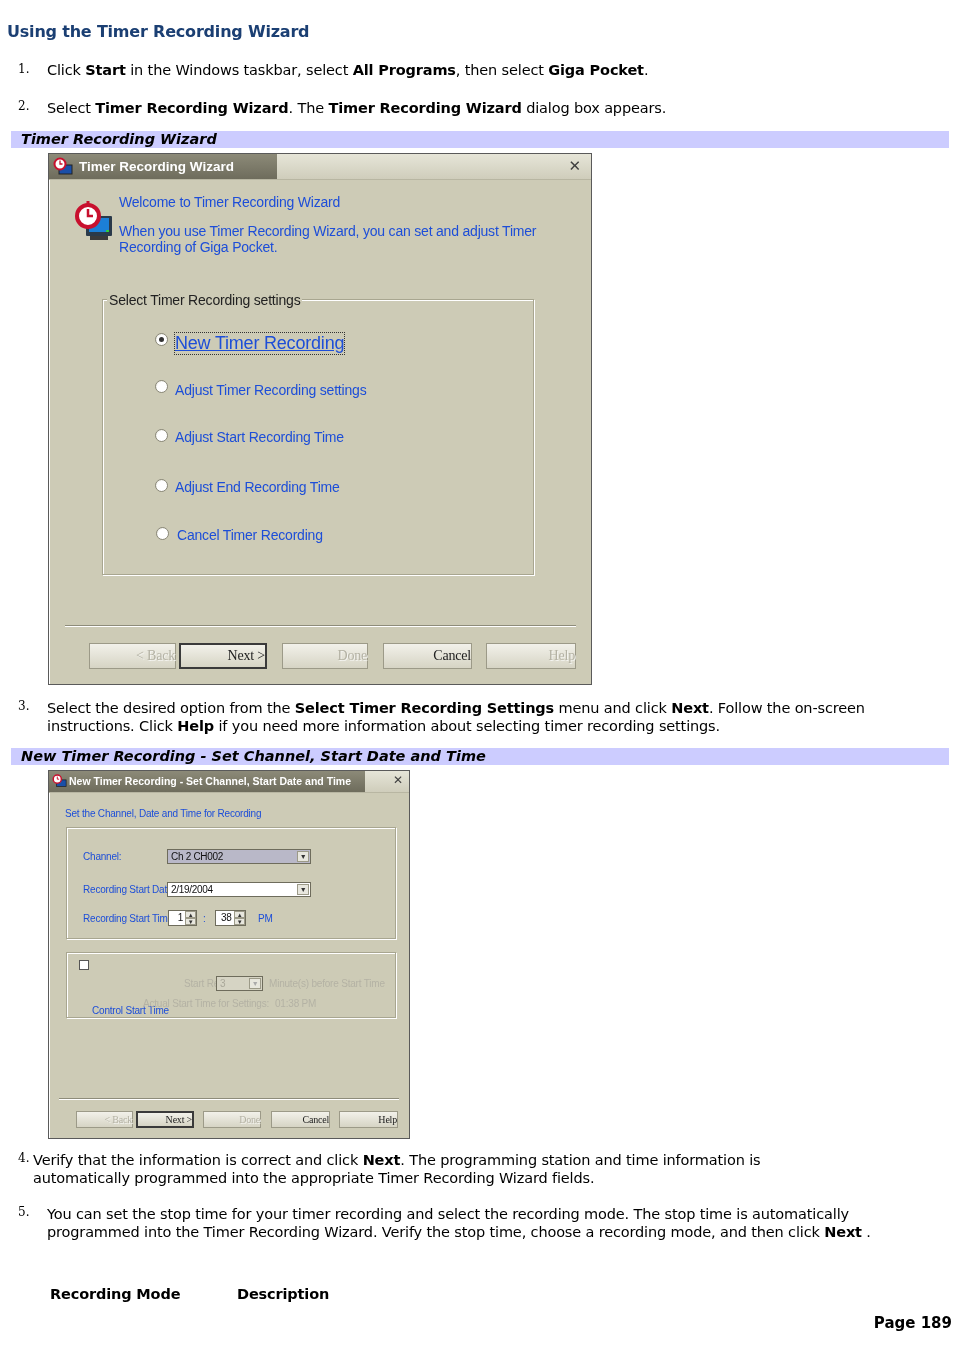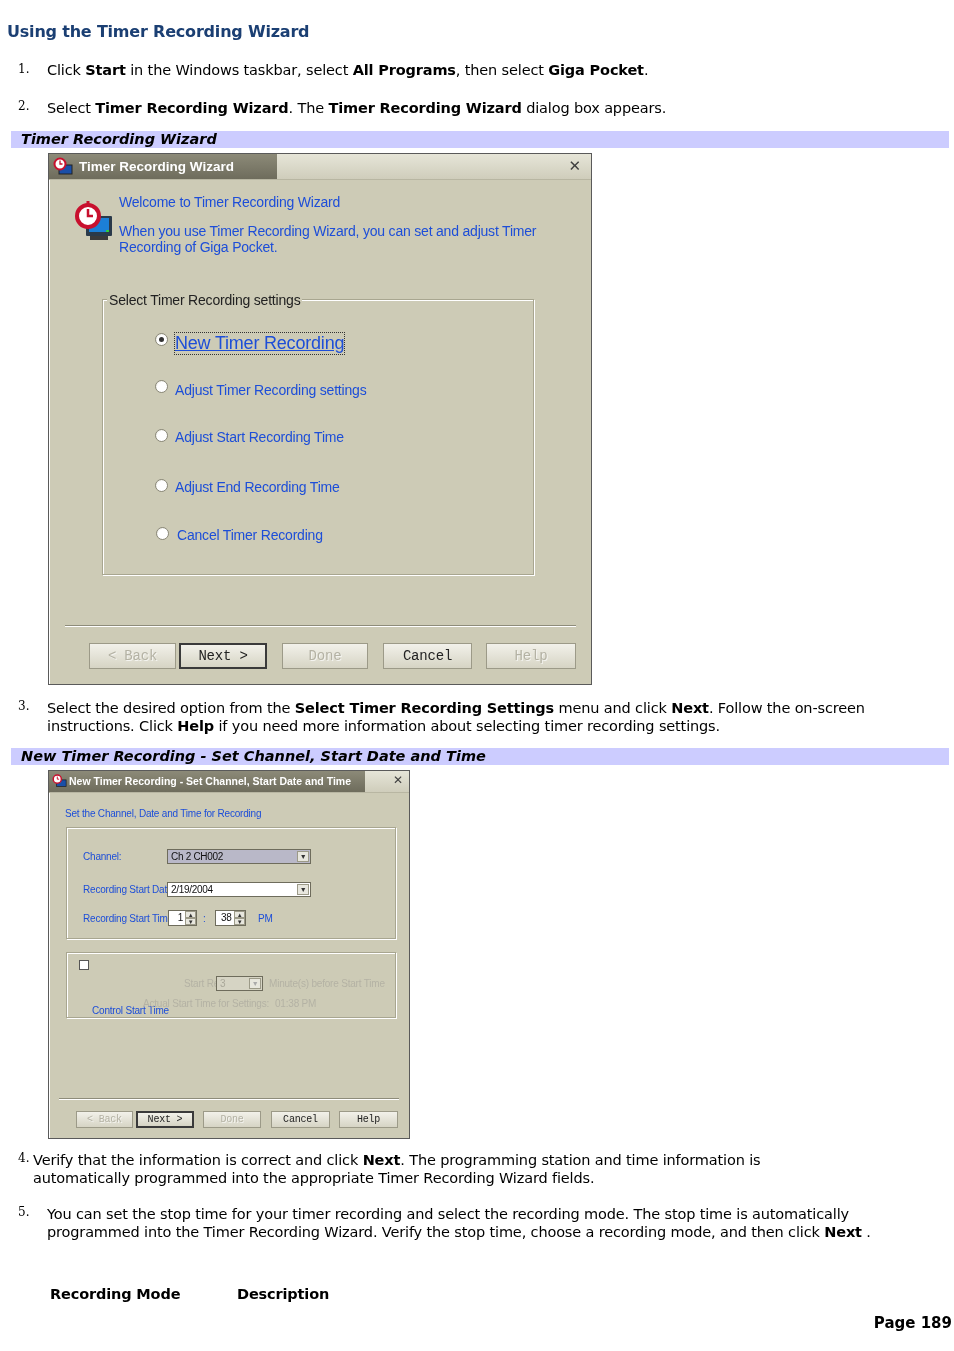--- a/index.html
+++ b/index.html
@@ -19,21 +19,21 @@
   .titlebar { position: absolute; left: 0; top: 0; right: 0; background: linear-gradient(#e6e5d8, #cfcdbb); border-bottom: 1px solid #b8b6a2; }
   .title-active { position: absolute; left: 0; top: 0; bottom: 0; background: linear-gradient(#8c8a78, #6e6c5c); color: #fff; font-weight: bold; font-family: "Liberation Sans", sans-serif; white-space: nowrap; }
   .close-x { position: absolute; color: #404040; font-family: "DejaVu Sans", sans-serif; }
   .lbl { position: absolute; font-family: "Liberation Sans", sans-serif; color: #1d4ed8; white-space: nowrap; letter-spacing: -0.2px; }
   .grp { position: absolute; border: 1px solid #a8a690; box-shadow: 1px 1px 0 #ffffff, inset 1px 1px 0 #ffffff; }
   .grp-title { position: absolute; background: #cdcbb6; padding: 0 2px; font-family: "Liberation Sans", sans-serif; color: #222; white-space: nowrap; letter-spacing: -0.2px; }
   .radio { position: absolute; width: 13px; height: 13px; border-radius: 50%; background: radial-gradient(circle at 60% 60%, #ffffff 55%, #d8d6c8 100%); border: 1px solid #8a8878; box-sizing: border-box; }
   .radio.on::after { content: ""; position: absolute; left: 3px; top: 3px; width: 5px; height: 5px; border-radius: 50%; background: #333; }
   .focus { outline: 1px dotted #333; outline-offset: 0; }
   .sep { position: absolute; height: 0; border-top: 1px solid #8e8c7a; border-bottom: 1px solid #ffffff; }
-  .btn { position: absolute; background: linear-gradient(#f2f1ea, #d6d4c4); border: 1px solid #9c9a88; box-sizing: border-box; font-family: Liberation Mono, monospace; color: #222; text-align: center; letter-spacing: -0.2px; }
+  .btn { position: absolute; background: linear-gradient(#f2f1ea, #d6d4c4); border: 1px solid #9c9a88; box-sizing: border-box; font-family: Liberation Serif, serif; color: #222; text-align: right; letter-spacing: -0.2px; }
   .btn.default { border: 2px solid #3a3a3a; }
   .btn.disabled { color: #b4b2a4; text-shadow: 1px 1px 0 #f4f4f0; }
   .combo { position: absolute; background: #fff; border: 1px solid #6e6c5c; box-sizing: border-box; font-family: "Liberation Sans", sans-serif; color: #111; padding-left: 3px; white-space: nowrap; letter-spacing: -0.3px; }
   .combo.sel { background: #b9b8c8; }
   .combo.dis { background: #d6d4c4; color: #aaa89a; }
   .drop { position: absolute; top: 1px; right: 1px; bottom: 1px; width: 12px; background: #e8e7de; border: 1px solid #9c9a88; box-sizing: border-box; font-size: 7px; line-height: 10px; text-align: center; color: #333; }
   .spin { position: absolute; background: #fff; border: 1px solid #6e6c5c; box-sizing: border-box; font-family: "Liberation Sans", sans-serif; color: #111; letter-spacing: -0.3px; }
   .spinbtn { position: absolute; right: 0; width: 11px; height: 50%; background: #e8e7de; border: 1px solid #9c9a88; box-sizing: border-box; font-size: 6px; line-height: 6px; text-align: center; color: #333; }
   .chk { position: absolute; width: 10px; height: 10px; background: #fff; border: 1px solid #555; box-sizing: border-box; }
   .dis-txt { color: #b4b2a4; }

